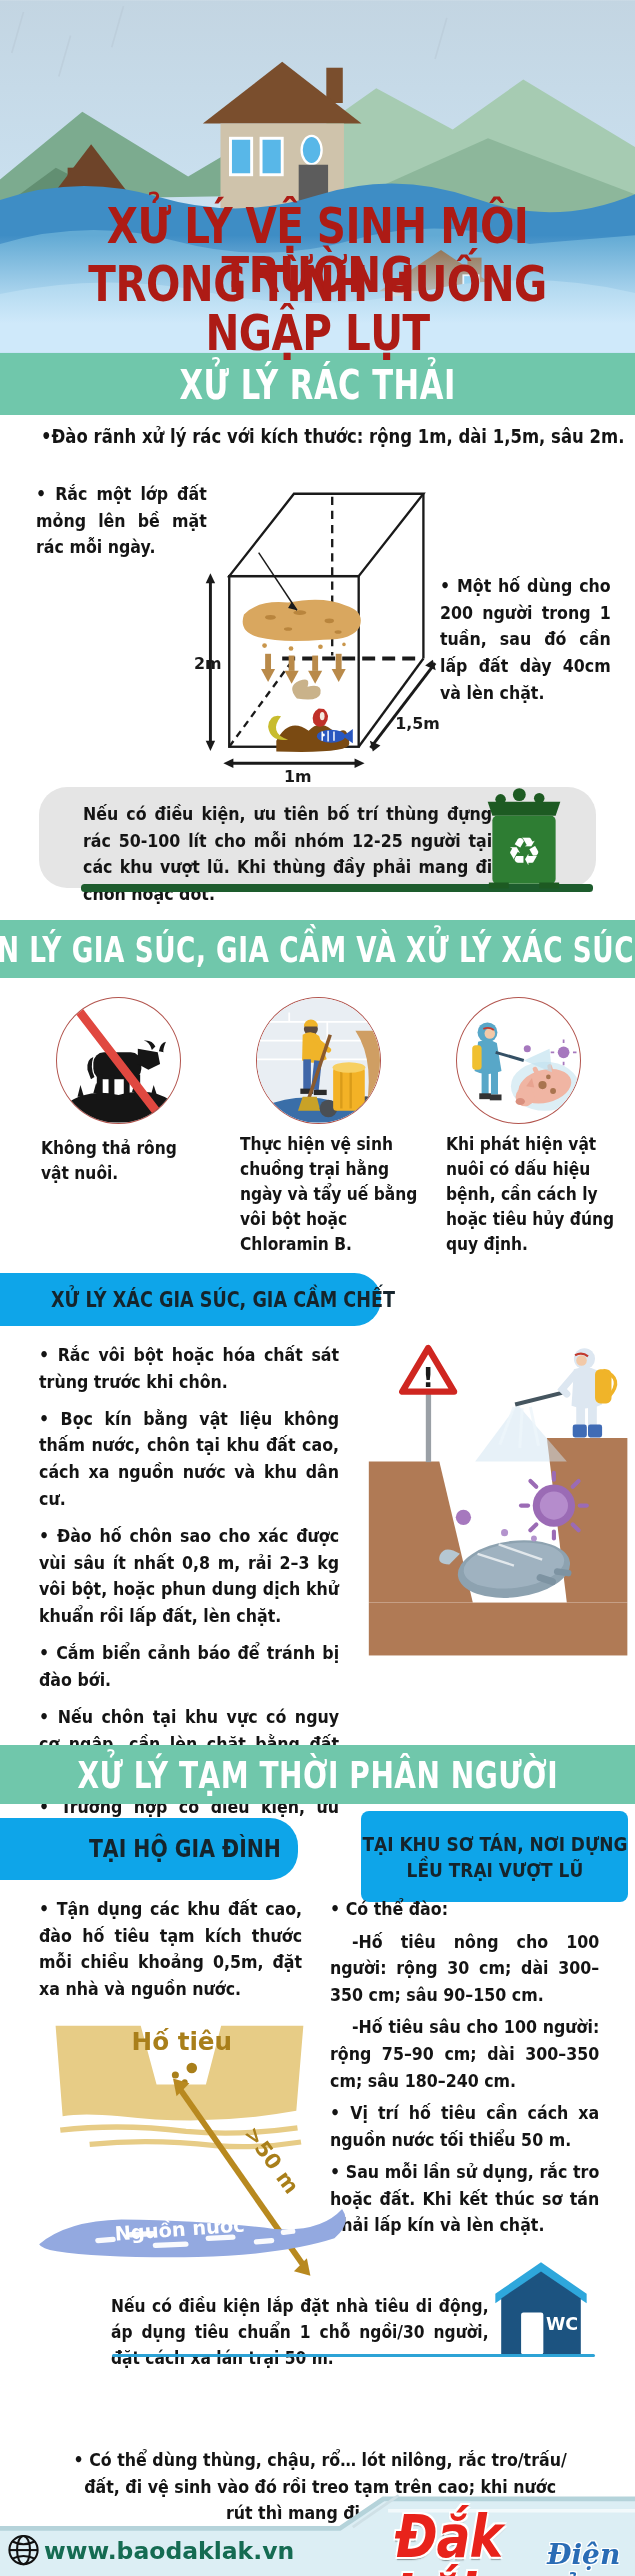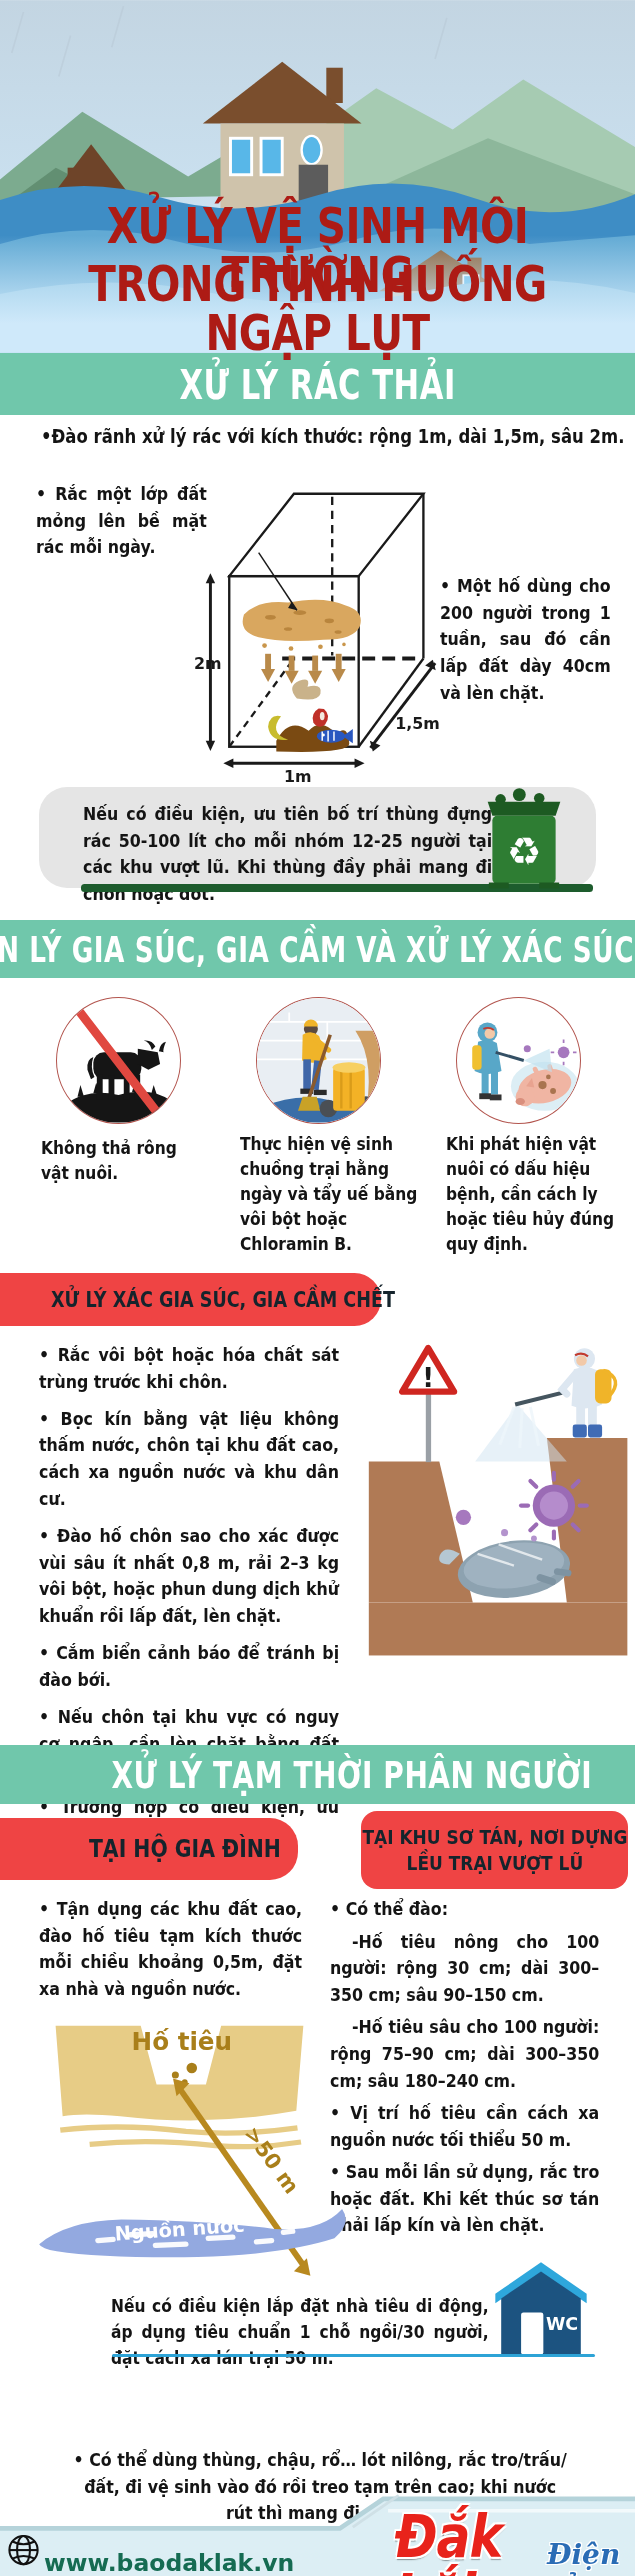--- a/index.html
+++ b/index.html
@@ -9,21 +9,21 @@
   
   .hero{top:0;left:0;width:635px;height:353px;}
   .title-line{left:0;width:635px;text-align:center;font-weight:900;color:#ad1b15;
               font-size:44px;letter-spacing:-0.6px;line-height:1;
               transform:scaleX(.92) scaleY(1.12);transform-origin:center;}
   
   .teal-bar{left:0;width:635px;background:#70c7ab;display:flex;align-items:center;justify-content:center;}
   .teal-bar span{color:#ffffff;font-weight:900;white-space:nowrap;letter-spacing:0.6px;
                  transform:scaleX(.85) scaleY(1.15);transform-origin:center;}
   
-  .cyan{background:#ef4444;color:#15242c;font-weight:700;}
+  .cyan{background:#0ea5e9;color:#15242c;font-weight:700;}
   .banner{display:flex;align-items:center;}
   .banner span{white-space:nowrap;transform:scaleX(.8);transform-origin:0 50%;font-weight:700;}
   
   .txt{font-weight:700;font-size:18px;line-height:1.48;color:#141414;text-align:justify;}
   .cx88{transform:scaleX(.88);transform-origin:0 0;}
   .txt p{margin:0 0 10.6px 0;}
   .indent{text-indent:25px;}
   .green-note{background:#e5e5e5;border-radius:28px;}
   .green-note .bar{position:absolute;left:42px;right:3.5px;bottom:-3.5px;height:7.6px;background:#1d5c2d;border-radius:3.5px;}
   .sep-line{background:#2da3d6;border-radius:1.8px;}
@@ -365,28 +365,28 @@
           <line x1="362" y1="322" x2="372" y2="332"></line>
         <line x1="300" y1="322" x2="290" y2="332"></line>
           <line x1="362" y1="258" x2="372" y2="248"></line>
       </g>
       <circle cx="176" cy="310" r="13" fill="#a678be"></circle>
       <circle cx="246" cy="336" r="6" fill="#b393cd"></circle>
         <circle cx="296" cy="346" r="5" fill="#b393cd"></circle>
     </g>
   </svg>
 
-  <div class="abs teal-bar" style="top:1745px;height:59px;justify-content:flex-end;">
+  <div class="abs teal-bar" style="top:1745px;height:59px;">
     <span style="font-size:33px;">XỬ LÝ TẠM THỜI PHÂN NGƯỜI</span>
   </div>
 
   <div class="abs cyan" style="top:1818px;left:0;width:298px;height:62px;border-radius:0 28px 28px 0;display:flex;align-items:center;justify-content:flex-end;">
     <span style="font-size:24px;transform:scaleX(.85);">TẠI HỘ GIA ĐÌNH</span>
   </div>
-  <div class="abs cyan" style="top:1811px;left:361px;width:267px;height:78px;border-radius:16px;display:flex;flex-direction:column;align-items:center;justify-content:center;line-height:1.3;">
+  <div class="abs cyan" style="top:1811px;left:361px;width:267px;height:91px;border-radius:8px;display:flex;flex-direction:column;align-items:center;justify-content:center;line-height:1.3;">
     <span style="font-size:20px;transform:scaleX(.85);white-space:nowrap;">TẠI KHU SƠ TÁN, NƠI DỰNG</span>
     <span style="font-size:20px;transform:scaleX(.85);white-space:nowrap;">LỀU TRẠI VƯỢT LŨ</span>
   </div>
 
   <div class="abs txt cx88" style="top:1896px;left:39px;width:299px;">• Tận dụng các khu đất cao, đào hố tiêu tạm kích thước mỗi chiều khoảng 0,5m, đặt xa nhà và nguồn nước.</div>
 
   <div class="abs txt cx88" style="top:1896px;left:330px;width:306px;">
     <p style="margin-bottom:5.9px;">• Có thể đào:</p>
     <p class="indent" style="margin-bottom:5.9px;">-Hố tiêu nông cho 100 người: rộng 30 cm; dài 300–350 cm; sâu 90–150 cm.</p>
     <p class="indent" style="margin-bottom:5.9px;">-Hố tiêu sâu cho 100 người: rộng 75–90 cm; dài 300–350 cm; sâu 180–240 cm.</p>
@@ -441,18 +441,18 @@
     <line x1="600" y1="58" x2="678" y2="4" stroke="#cfe0e6" stroke-width="5"></line>
     <line x1="660" y1="30" x2="1080" y2="30" stroke="#f2f9fb" stroke-width="6"></line>
     <g stroke="#111" stroke-width="3.5" fill="none">
       <circle cx="40" cy="97" r="24"></circle>
       <ellipse cx="40" cy="97" rx="11" ry="24"></ellipse>
       <line x1="16" y1="97" x2="64" y2="97"></line>
       <path d="M20,82 Q40,92 60,82"></path>
         <path d="M20,112 Q40,102 60,112"></path>
     </g>
   </svg>
-  <a class="abs website" style="top:2537px;left:44px;text-decoration:none;margin-top:12px;" href="#">www.baodaklak.vn</a>
+  <a class="abs website" style="top:2537px;left:44px;text-decoration:none;" href="#">www.baodaklak.vn</a>
   <div class="abs logo-main" style="top:2508px;left:395px;">Đắk Lắk</div>
   <div class="abs logo-sub" style="top:2538px;left:547px;">Điện tử</div>
 
 </div>
 
 
 </body></html>

